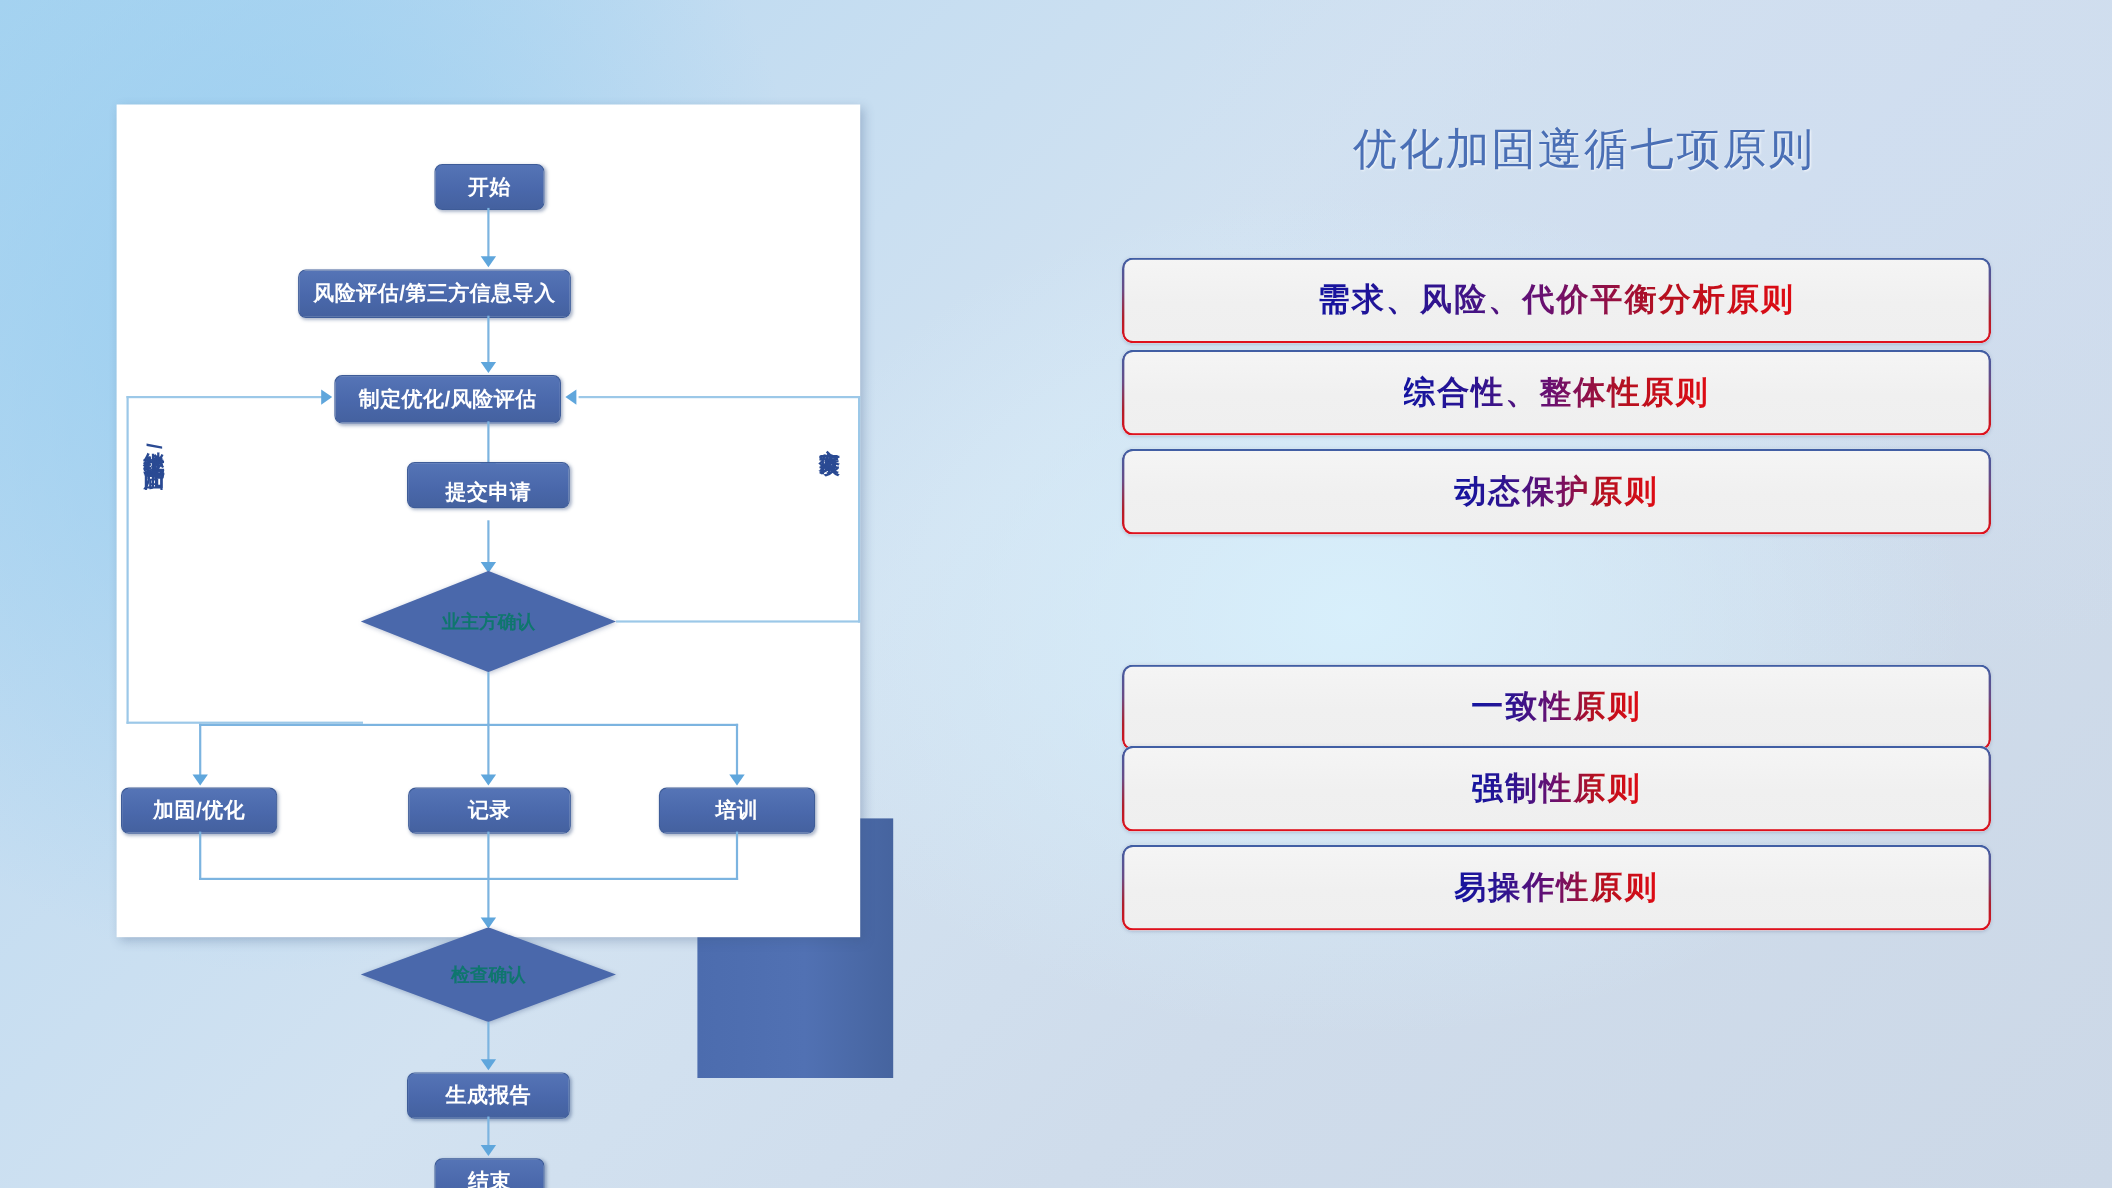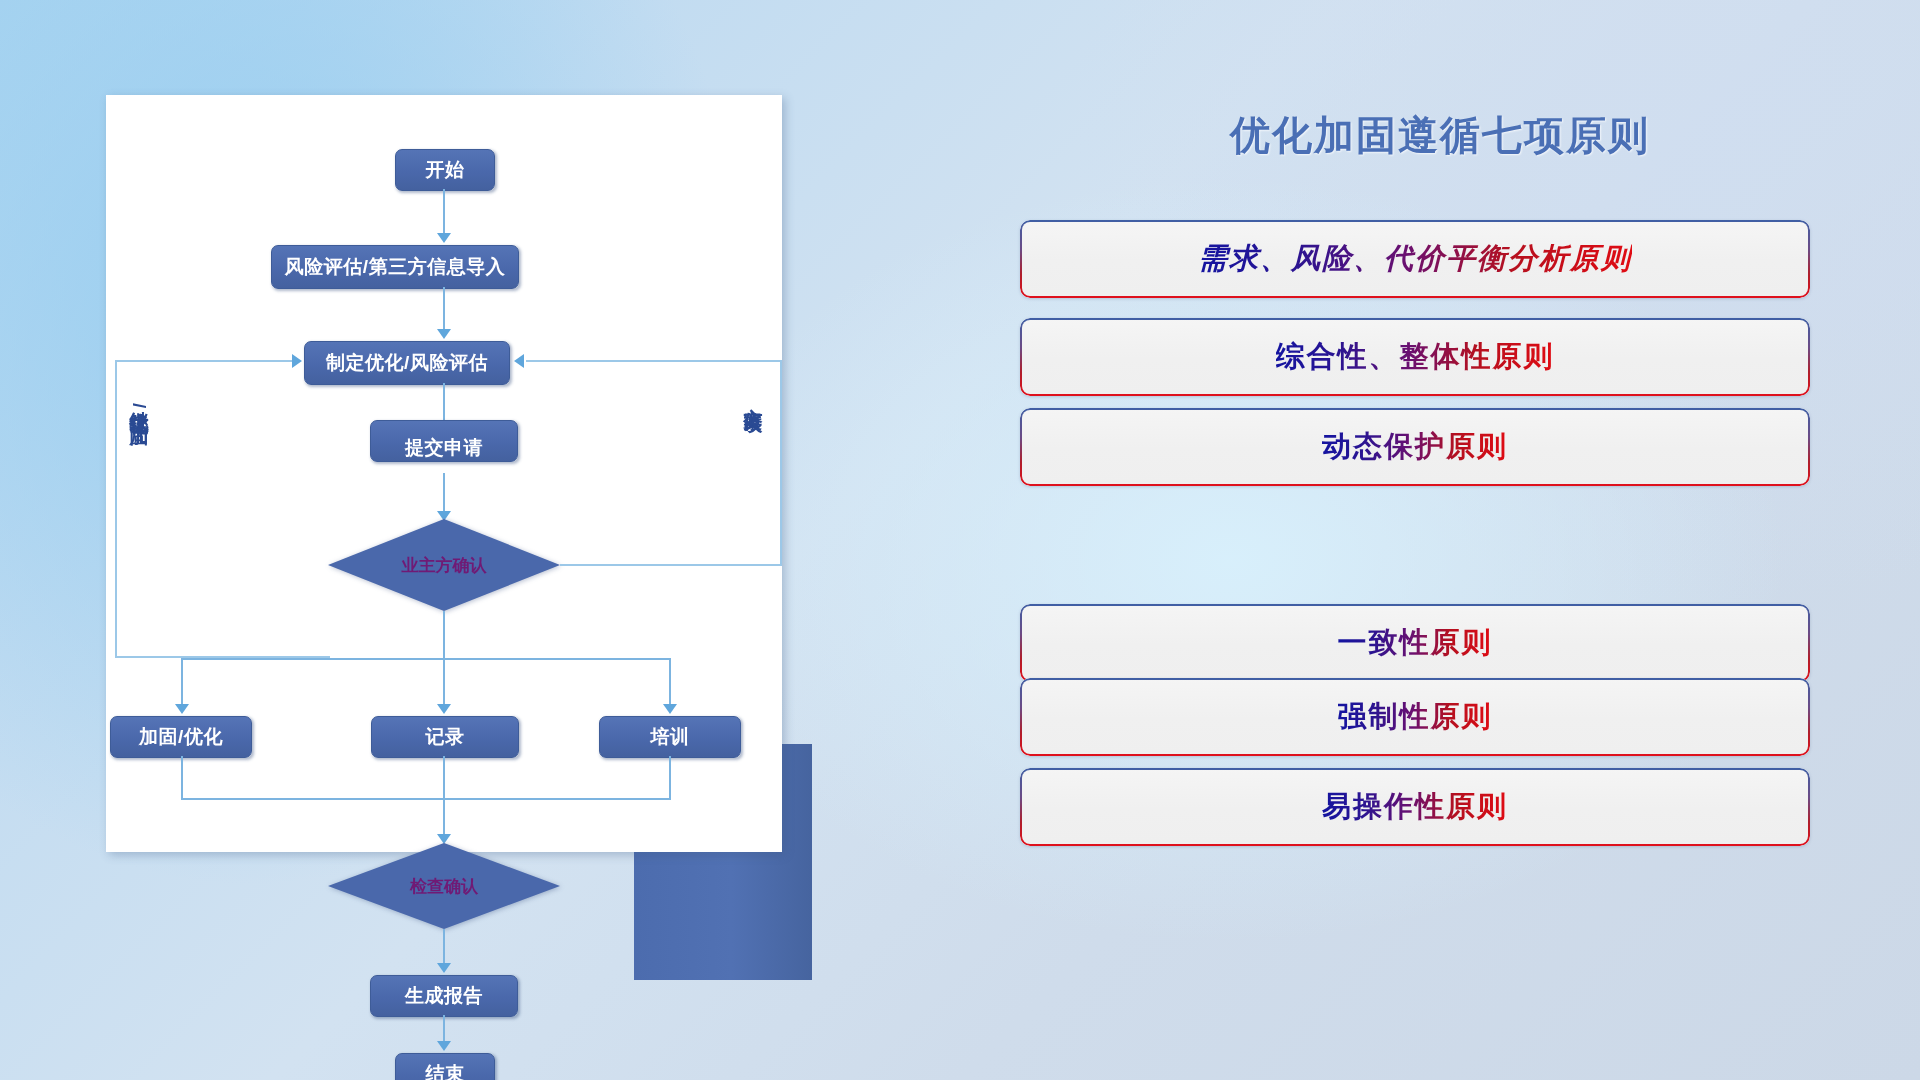--- a/index.html
+++ b/index.html
@@ -40,21 +40,21 @@
     font-weight:bold;
     display:flex;align-items:center;justify-content:center;
     box-shadow:1.5px 1.5px 3px rgba(45,70,120,.38);
     letter-spacing:.5px;
     white-space:nowrap;
     font-size:19px;
   }
   .diamond{
     position:absolute;
     display:flex;align-items:center;justify-content:center;
-    color:#701a75;font-weight:bold;font-size:17px;white-space:nowrap;
+    color:#0f766e;font-weight:bold;font-size:17px;white-space:nowrap;
     filter:drop-shadow(1.5px 1.5px 2.5px rgba(45,70,120,.35));
   }
   .diamond .dshape{
     position:absolute;inset:0;
     background:#4a68ab;
     clip-path:polygon(50% 0,100% 50%,50% 100%,0 50%);
   }
   .diamond span{position:relative;z-index:2;}
 
   
@@ -82,21 +82,21 @@
     position:absolute;
     writing-mode:vertical-rl;
     color:#2a4a93;font-weight:bold;font-size:19px;
     letter-spacing:2px;line-height:1;
   }
 
   
   #rightPanel{position:absolute;left:1020px;top:90px;width:840px;height:930px;}
   #panelTitle{
     position:absolute;left:0;top:18px;width:840px;text-align:center;
-    font-size:40px;font-weight:bold;color:#4a6fb5;
+    font-size:40px;font-weight:normal;color:#4a6fb5;
     text-shadow:1px 1px 2px rgba(255,255,255,.75);
     letter-spacing:2px;
   }
   .pbox{
     position:absolute;left:0;width:790px;height:78px;
     border-radius:10px;
     background:linear-gradient(180deg,#f5f5f5 0%,#f0f0f0 52%,#efefef 100%);
     display:flex;align-items:center;justify-content:center;
     box-shadow:0 1px 3px rgba(70,95,140,.25);
   }
@@ -209,21 +209,21 @@
       <div class="node" style="left:289px;top:958px;width:98px;height:40px;">
         <span>结束</span>
       </div>
 
     </div>
   </div>
 
   <div id="rightPanel">
     <div id="panelTitle">优化加固遵循七项原则</div>
 
-    <div class="pbox" style="top:130px;font-style:italic;">
+    <div class="pbox" style="top:144px;">
       <span class="ptext">需求、风险、代价平衡分析原则</span>
     </div>
     <div class="pbox" style="top:228px;">
       <span class="ptext">综合性、整体性原则</span>
     </div>
     <div class="pbox" style="top:318px;">
       <span class="ptext">动态保护原则</span>
     </div>
     <div class="pbox" style="top:514px;">
       <span class="ptext">一致性原则</span>

